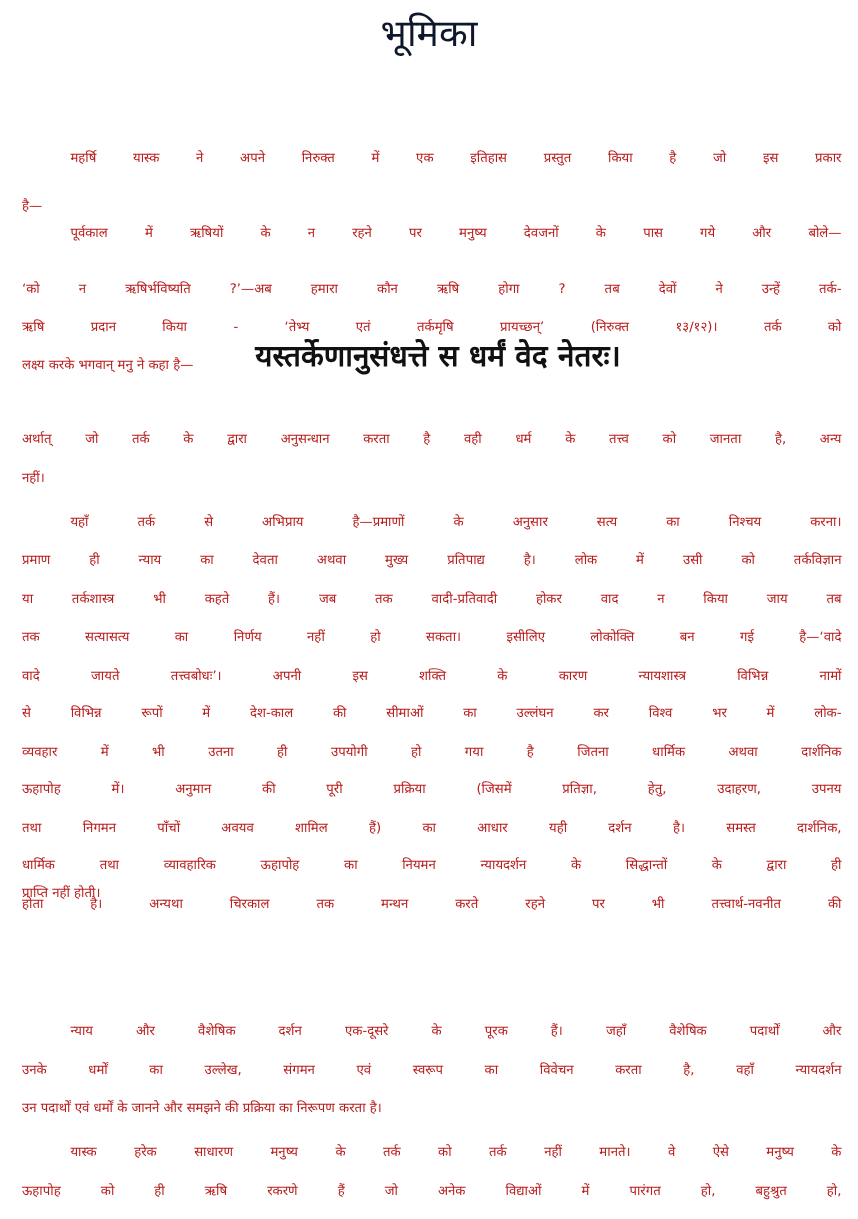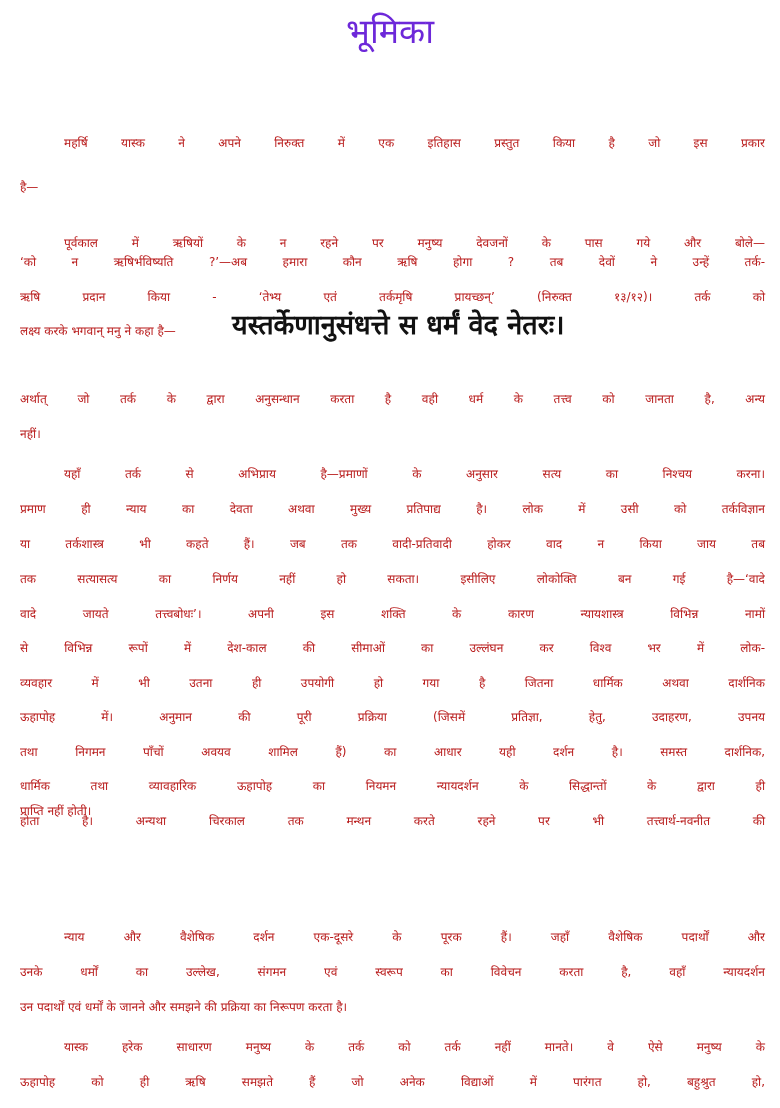--- a/index.html
+++ b/index.html
@@ -3,21 +3,21 @@
 <meta charset="utf-8">
 <style>
   html, body { margin: 0; padding: 0; background: #ffffff; }
   body {
     width: 780px; height: 1108px; overflow: hidden; position: relative;
     font-family: "DejaVu Sans", sans-serif; color: #111;
   }
   .page { position: absolute; left: 0; top: 0; width: 780px; height: 1108px; }
   .title {
     position: absolute; left: 0; right: 0; top: 6px; text-align: center;
-    font-size: 34px; line-height: 50px; color: #6d28d9;
+    font-size: 34px; line-height: 50px; color: #0f172a;
   }
   .line {
     position: absolute; left: 20px; width: 745px; font-size: 12px;
     line-height: 34px; white-space: nowrap; text-align: justify; text-align-last: justify;
     color: #b91c1c;
     margin-top: 40px;
   }
   .line.indent { left: 64px; width: 701px; }
   .line.last { text-align-last: left; }
   .quote {
@@ -27,21 +27,21 @@
   .quote .src { font-weight: normal; }
 </style>
 </head>
 <body>
 
 <div class="page">
   <div class="title">भूमिका</div>
   <div id="body-lines">
       <div class="line indent" style="top: 86px;">महर्षि यास्क ने अपने निरुक्त में एक इतिहास प्रस्तुत किया है जो इस प्रकार</div>
       <div class="line last" style="top: 130px;">है—</div>
-      <div class="line indent" style="top: 186px;">पूर्वकाल में ऋषियों के न रहने पर मनुष्य देवजनों के पास गये और बोले—</div>
+      <div class="line indent" style="top: 154px;">पूर्वकाल में ऋषियों के न रहने पर मनुष्य देवजनों के पास गये और बोले—</div>
       <div class="line" style="top: 205px;">‘को न ऋषिर्भविष्यति ?’—अब हमारा कौन ऋषि होगा ? तब देवों ने उन्हें तर्क-</div>
       <div class="line" style="top: 240px;">ऋषि प्रदान किया - ‘तेभ्य एतं तर्कमृषि प्रायच्छन्’ (निरुक्त १३/१२)। तर्क को</div>
       <div class="line last" style="top: 274px;">लक्ष्य करके भगवान् मनु ने कहा है—</div>
       <div class="quote" style="top: 308px;">
         <span>यस्तर्केणानुसंधत्ते स धर्मं वेद नेतरः।</span>
       </div>
       <div class="line" style="top: 342px;">अर्थात् जो तर्क के द्वारा अनुसन्धान करता है वही धर्म के तत्त्व को जानता है, अन्य</div>
       <div class="line last" style="top: 377px;">नहीं।</div>
       <div class="line indent" style="top: 417px;">यहाँ तर्क से अभिप्राय है—प्रमाणों के अनुसार सत्य का निश्चय करना।</div>
       <div class="line" style="top: 452px;">प्रमाण ही न्याय का देवता अथवा मुख्य प्रतिपाद्य है। लोक में उसी को तर्कविज्ञान</div>
@@ -52,16 +52,16 @@
       <div class="line" style="top: 626px;">व्यवहार में भी उतना ही उपयोगी हो गया है जितना धार्मिक अथवा दार्शनिक</div>
       <div class="line" style="top: 660px;">ऊहापोह में। अनुमान की पूरी प्रक्रिया (जिसमें प्रतिज्ञा, हेतु, उदाहरण, उपनय</div>
       <div class="line" style="top: 695px;">तथा निगमन पाँचों अवयव शामिल हैं) का आधार यही दर्शन है। समस्त दार्शनिक,</div>
       <div class="line" style="top: 729px;">धार्मिक तथा व्यावहारिक ऊहापोह का नियमन न्यायदर्शन के सिद्धान्तों के द्वारा ही</div>
       <div class="line" style="top: 764px;">होता है। अन्यथा चिरकाल तक मन्थन करते रहने पर भी तत्त्वार्थ-नवनीत की</div>
       <div class="line last" style="top: 754px;">प्राप्ति नहीं होती।</div>
       <div class="line indent" style="top: 880px;">न्याय और वैशेषिक दर्शन एक-दूसरे के पूरक हैं। जहाँ वैशेषिक पदार्थों और</div>
       <div class="line" style="top: 915px;">उनके धर्मों का उल्लेख, संगमन एवं स्वरूप का विवेचन करता है, वहाँ न्यायदर्शन</div>
       <div class="line last" style="top: 950px;">उन पदार्थों एवं धर्मों के जानने और समझने की प्रक्रिया का निरूपण करता है।</div>
       <div class="line indent" style="top: 990px;">यास्क हरेक साधारण मनुष्य के तर्क को तर्क नहीं मानते। वे ऐसे मनुष्य के</div>
-      <div class="line" style="top: 1025px;">ऊहापोह को ही ऋषि समझते हैं जो अनेक विद्याओं में पारंगत हो, बहुश्रुत हो,</div>
+      <div class="line" style="top: 1025px;">ऊहापोह को ही ऋषि रकरणे हैं जो अनेक विद्याओं में पारंगत हो, बहुश्रुत हो,</div>
       <div class="line last" style="top: 1061px; font-weight: bold;">तपस्वी हो और प्रकरणानुसार चिन्तन करनेवाला आप्तपुरुष हो।</div>
     </div>
 </div>
 
 </body></html>

